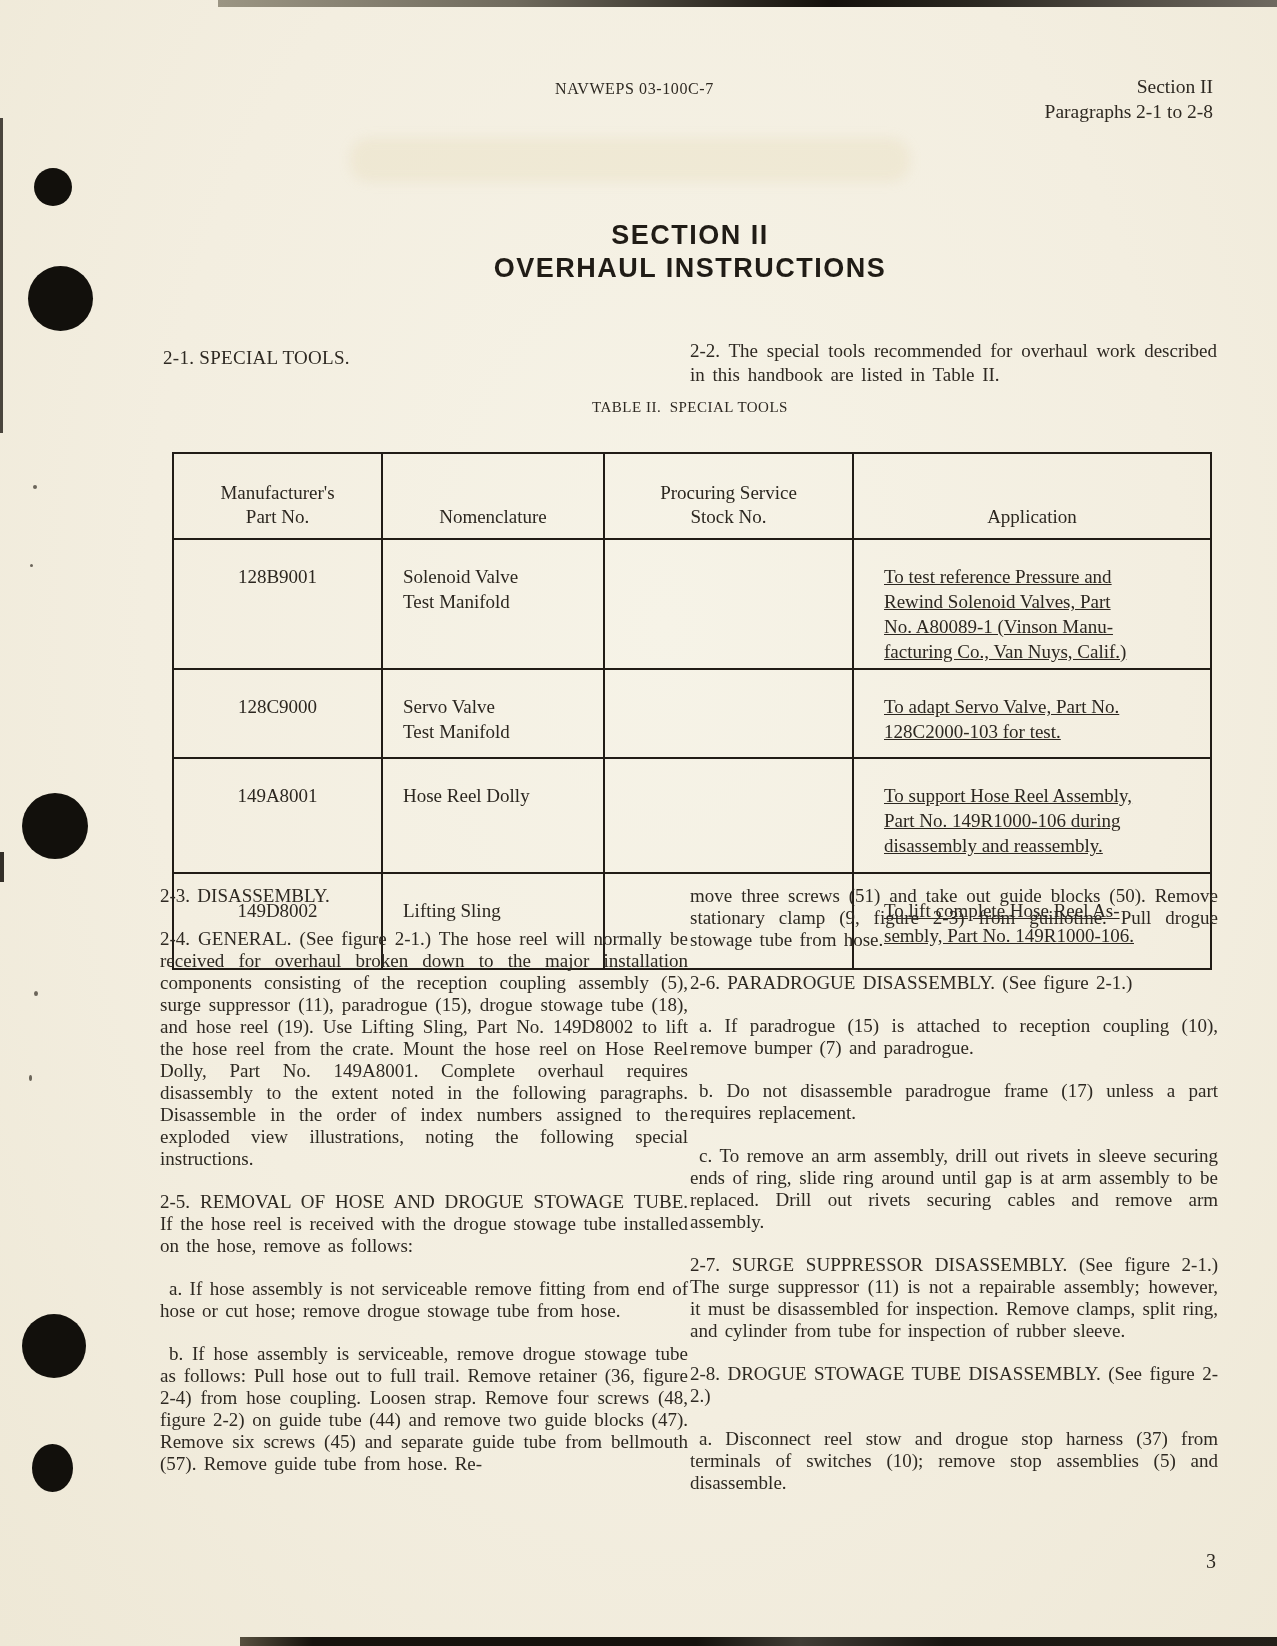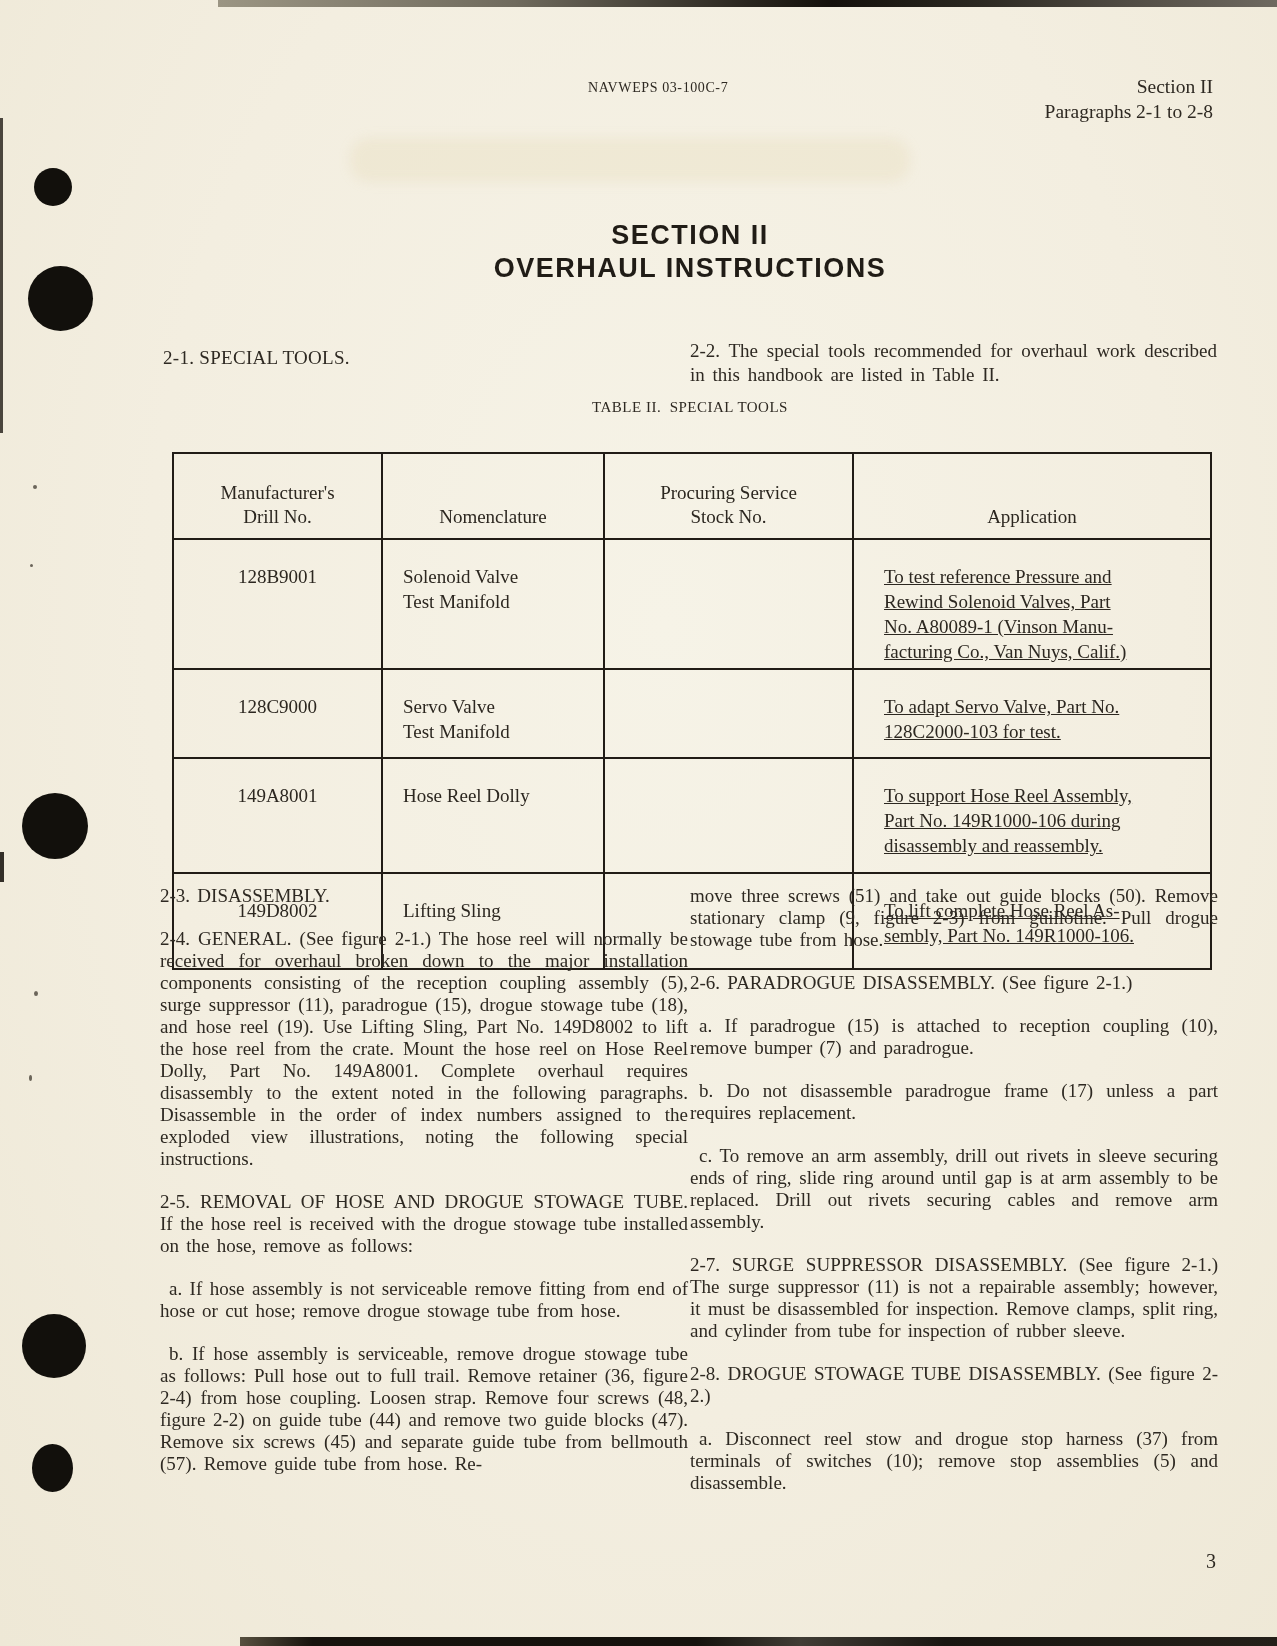--- a/index.html
+++ b/index.html
@@ -23,21 +23,21 @@
   .hole1{left:34px;top:168px;width:38px;height:38px;}
   .hole2{left:28px;top:266px;width:65px;height:65px;}
   .hole3{left:22px;top:793px;width:66px;height:66px;}
   .hole4{left:22px;top:1314px;width:64px;height:64px;}
   .hole5{left:32px;top:1444px;width:41px;height:48px;}
   .speck{position:absolute;background:#6b655a;border-radius:50%;}
   .ghost{position:absolute;left:350px;top:138px;width:560px;height:44px;
     background:rgba(212,192,128,0.14);filter:blur(6px);border-radius:20px;}
 
   
-  .doc-number{position:absolute;left:588px;top:80px;font-size:14px;letter-spacing:0.6px;text-align:right;}
+  .doc-number{position:absolute;left:555px;top:80px;font-size:16px;letter-spacing:0.6px;text-align:right;}
   .header-right{position:absolute;right:64px;top:74px;text-align:right;font-size:19.5px;line-height:25px;}
 
   
   .section-title{position:absolute;left:340px;top:219px;width:700px;text-align:center;
     font-family:"Liberation Sans", sans-serif;font-weight:700;font-size:27px;line-height:33px;
     letter-spacing:1.5px;color:#201c16;}
 
   
   .intro-left{position:absolute;left:163px;top:347px;font-size:19px;letter-spacing:0.3px;}
   .intro-right{position:absolute;left:690px;top:339px;width:527px;font-size:19px;line-height:24px;
@@ -107,21 +107,21 @@
   <table class="tools">
     <colgroup>
       <col style="width:209px">
         <col style="width:222px">
         <col style="width:249px">
         <col style="width:358px">
     </colgroup>
     <tbody>
         <tr>
       <th>Manufacturer's
-Drill No.</th>
+Part No.</th>
       <th>Nomenclature</th>
       <th>Procuring Service
 Stock No.</th>
       <th>Application</th>
     </tr>
     <tr class="r1">
       <td class="c-part">128B9001</td>
       <td class="c-nom">Solenoid Valve
 Test Manifold</td>
       <td class="c-stock"></td>

